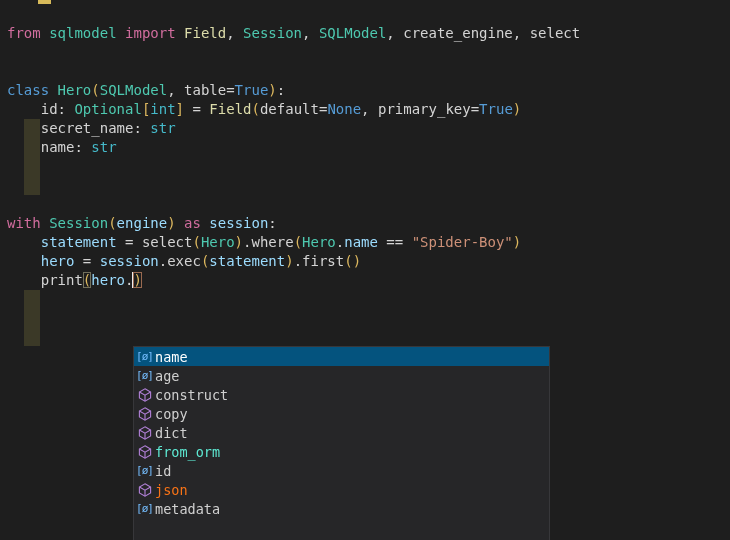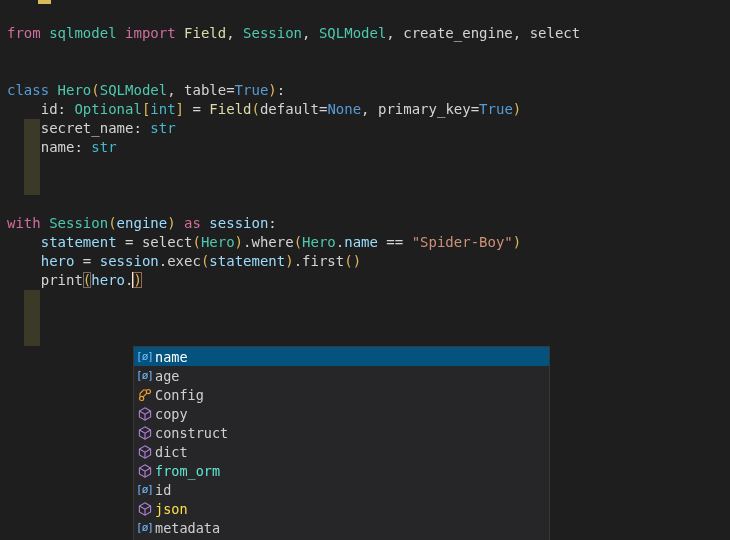--- a/index.html
+++ b/index.html
@@ -76,45 +76,34 @@
       </div>
       <div class="sg-row" style="background: transparent; color: rgb(208, 208, 208);">
         <span class="sg-icon">
           <span style="color: rgb(117, 190, 255);">[ø]</span>
         </span>
         <span class="sg-label">age</span>
       </div>
       <div class="sg-row" style="background: transparent; color: rgb(208, 208, 208);">
         <span class="sg-icon">
           <svg width="16" height="16" viewBox="0 0 16 16">
-            <circle cx="4.6" cy="11.4" r="2.1" fill="none" stroke="#ee9d28" stroke-width="1.2"></circle>
-            <circle cx="11.4" cy="4.6" r="2.1" fill="none" stroke="#ee9d28" stroke-width="1.2"></circle>
-            <path d="M6.2 9.8 L9.8 6.2" stroke="#ee9d28" stroke-width="1.2"></path>
-            <path d="M3 9.6 L3 6.5 L6.5 3 L9.4 3" fill="none" stroke="#ee9d28" stroke-width="1.1"></path>
+            <path d="M8 1.8 L13.6 5 L13.6 11 L8 14.2 L2.4 11 L2.4 5 Z" fill="none" stroke="#b180d7" stroke-width="1.1"></path>
+            <path d="M2.4 5 L8 8.2 L13.6 5 M8 8.2 L8 14.2" fill="none" stroke="#b180d7" stroke-width="1.1"></path>
           </svg>
         </span>
-        <span class="sg-label">Config</span>
+        <span class="sg-label">construct</span>
       </div>
       <div class="sg-row" style="background: transparent; color: rgb(208, 208, 208);">
         <span class="sg-icon">
           <svg width="16" height="16" viewBox="0 0 16 16">
             <path d="M8 1.8 L13.6 5 L13.6 11 L8 14.2 L2.4 11 L2.4 5 Z" fill="none" stroke="#b180d7" stroke-width="1.1"></path>
             <path d="M2.4 5 L8 8.2 L13.6 5 M8 8.2 L8 14.2" fill="none" stroke="#b180d7" stroke-width="1.1"></path>
           </svg>
         </span>
         <span class="sg-label">copy</span>
-      </div>
-      <div class="sg-row" style="background: transparent; color: rgb(208, 208, 208);">
-        <span class="sg-icon">
-          <svg width="16" height="16" viewBox="0 0 16 16">
-            <path d="M8 1.8 L13.6 5 L13.6 11 L8 14.2 L2.4 11 L2.4 5 Z" fill="none" stroke="#b180d7" stroke-width="1.1"></path>
-            <path d="M2.4 5 L8 8.2 L13.6 5 M8 8.2 L8 14.2" fill="none" stroke="#b180d7" stroke-width="1.1"></path>
-          </svg>
-        </span>
-        <span class="sg-label">construct</span>
       </div>
       <div class="sg-row" style="background: transparent; color: rgb(208, 208, 208);">
         <span class="sg-icon">
           <svg width="16" height="16" viewBox="0 0 16 16">
             <path d="M8 1.8 L13.6 5 L13.6 11 L8 14.2 L2.4 11 L2.4 5 Z" fill="none" stroke="#b180d7" stroke-width="1.1"></path>
             <path d="M2.4 5 L8 8.2 L13.6 5 M8 8.2 L8 14.2" fill="none" stroke="#b180d7" stroke-width="1.1"></path>
           </svg>
         </span>
         <span class="sg-label">dict</span>
       </div>
@@ -126,21 +115,21 @@
           </svg>
         </span>
         <span class="sg-label">from_orm</span>
       </div>
       <div class="sg-row" style="background: transparent; color: rgb(208, 208, 208);">
         <span class="sg-icon">
           <span style="color: rgb(117, 190, 255);">[ø]</span>
         </span>
         <span class="sg-label">id</span>
       </div>
-      <div class="sg-row" style="background: transparent; color: #fde047; align-items: center;">
+      <div class="sg-row" style="background: transparent; color: #f97316; align-items: center;">
         <span class="sg-icon">
           <svg width="16" height="16" viewBox="0 0 16 16">
             <path d="M8 1.8 L13.6 5 L13.6 11 L8 14.2 L2.4 11 L2.4 5 Z" fill="none" stroke="#b180d7" stroke-width="1.1"></path>
             <path d="M2.4 5 L8 8.2 L13.6 5 M8 8.2 L8 14.2" fill="none" stroke="#b180d7" stroke-width="1.1"></path>
           </svg>
         </span>
         <span class="sg-label">json</span>
       </div>
       <div class="sg-row" style="background: transparent; color: rgb(208, 208, 208);">
         <span class="sg-icon">

